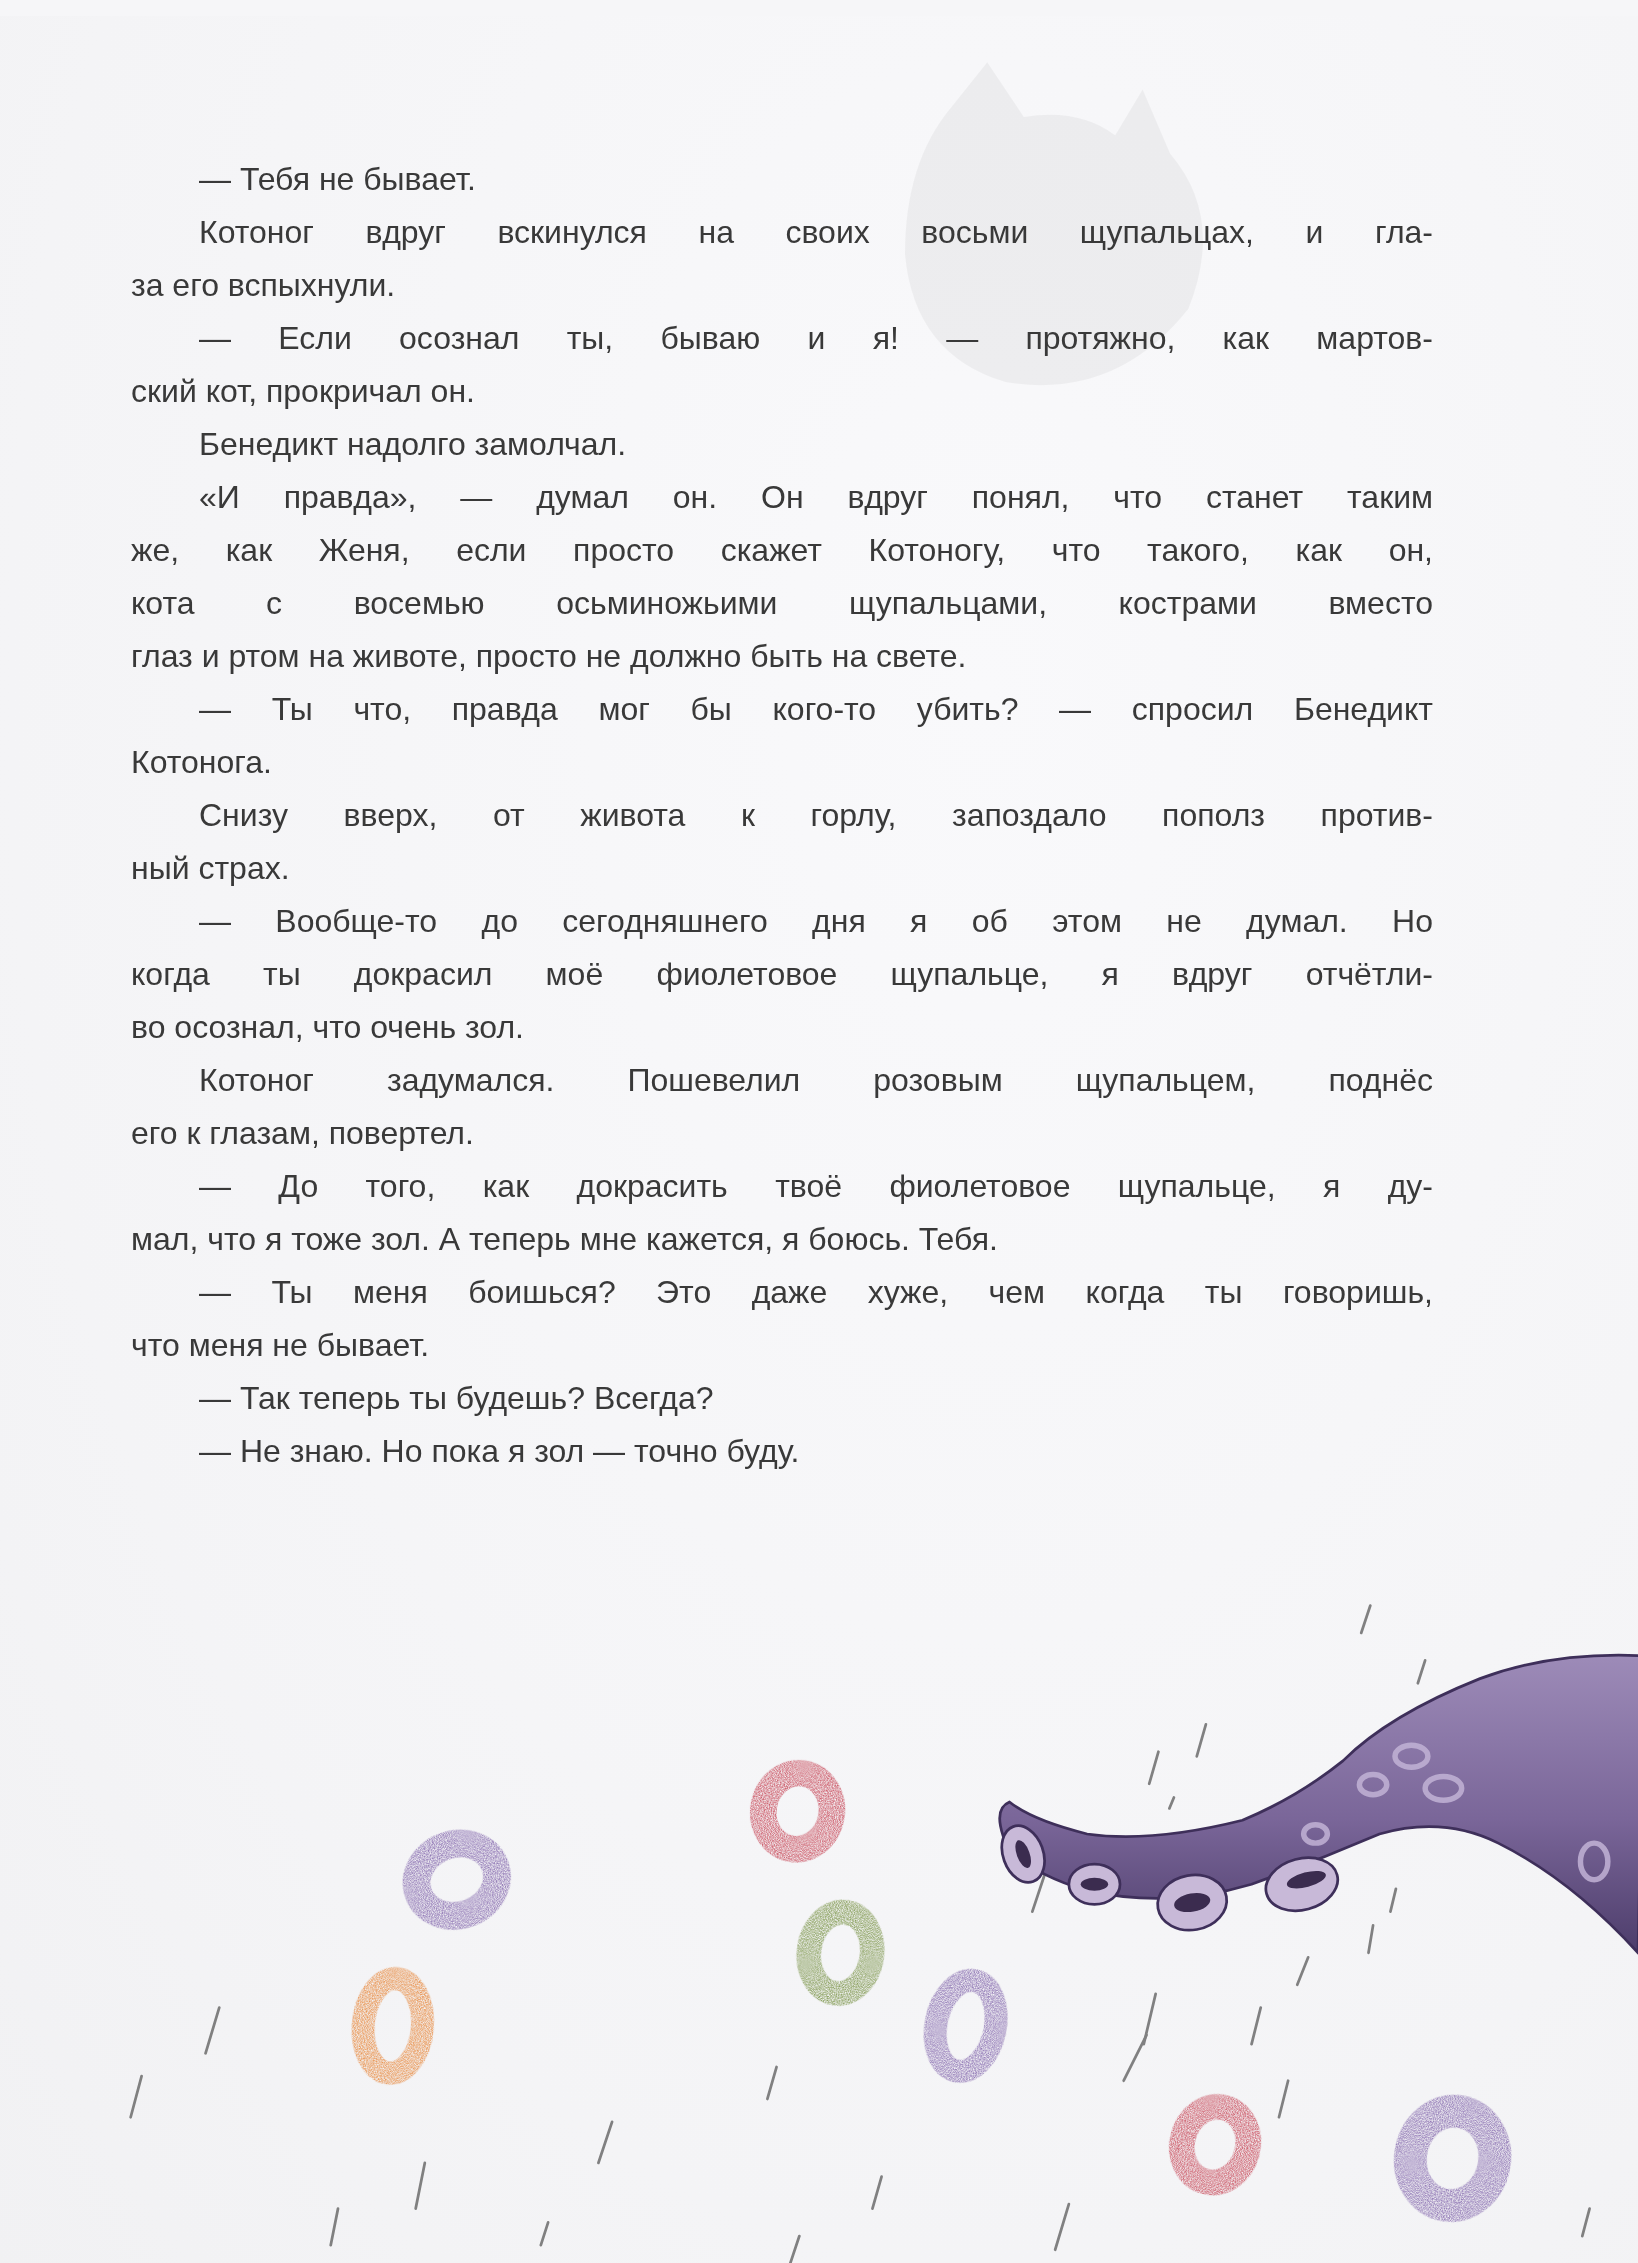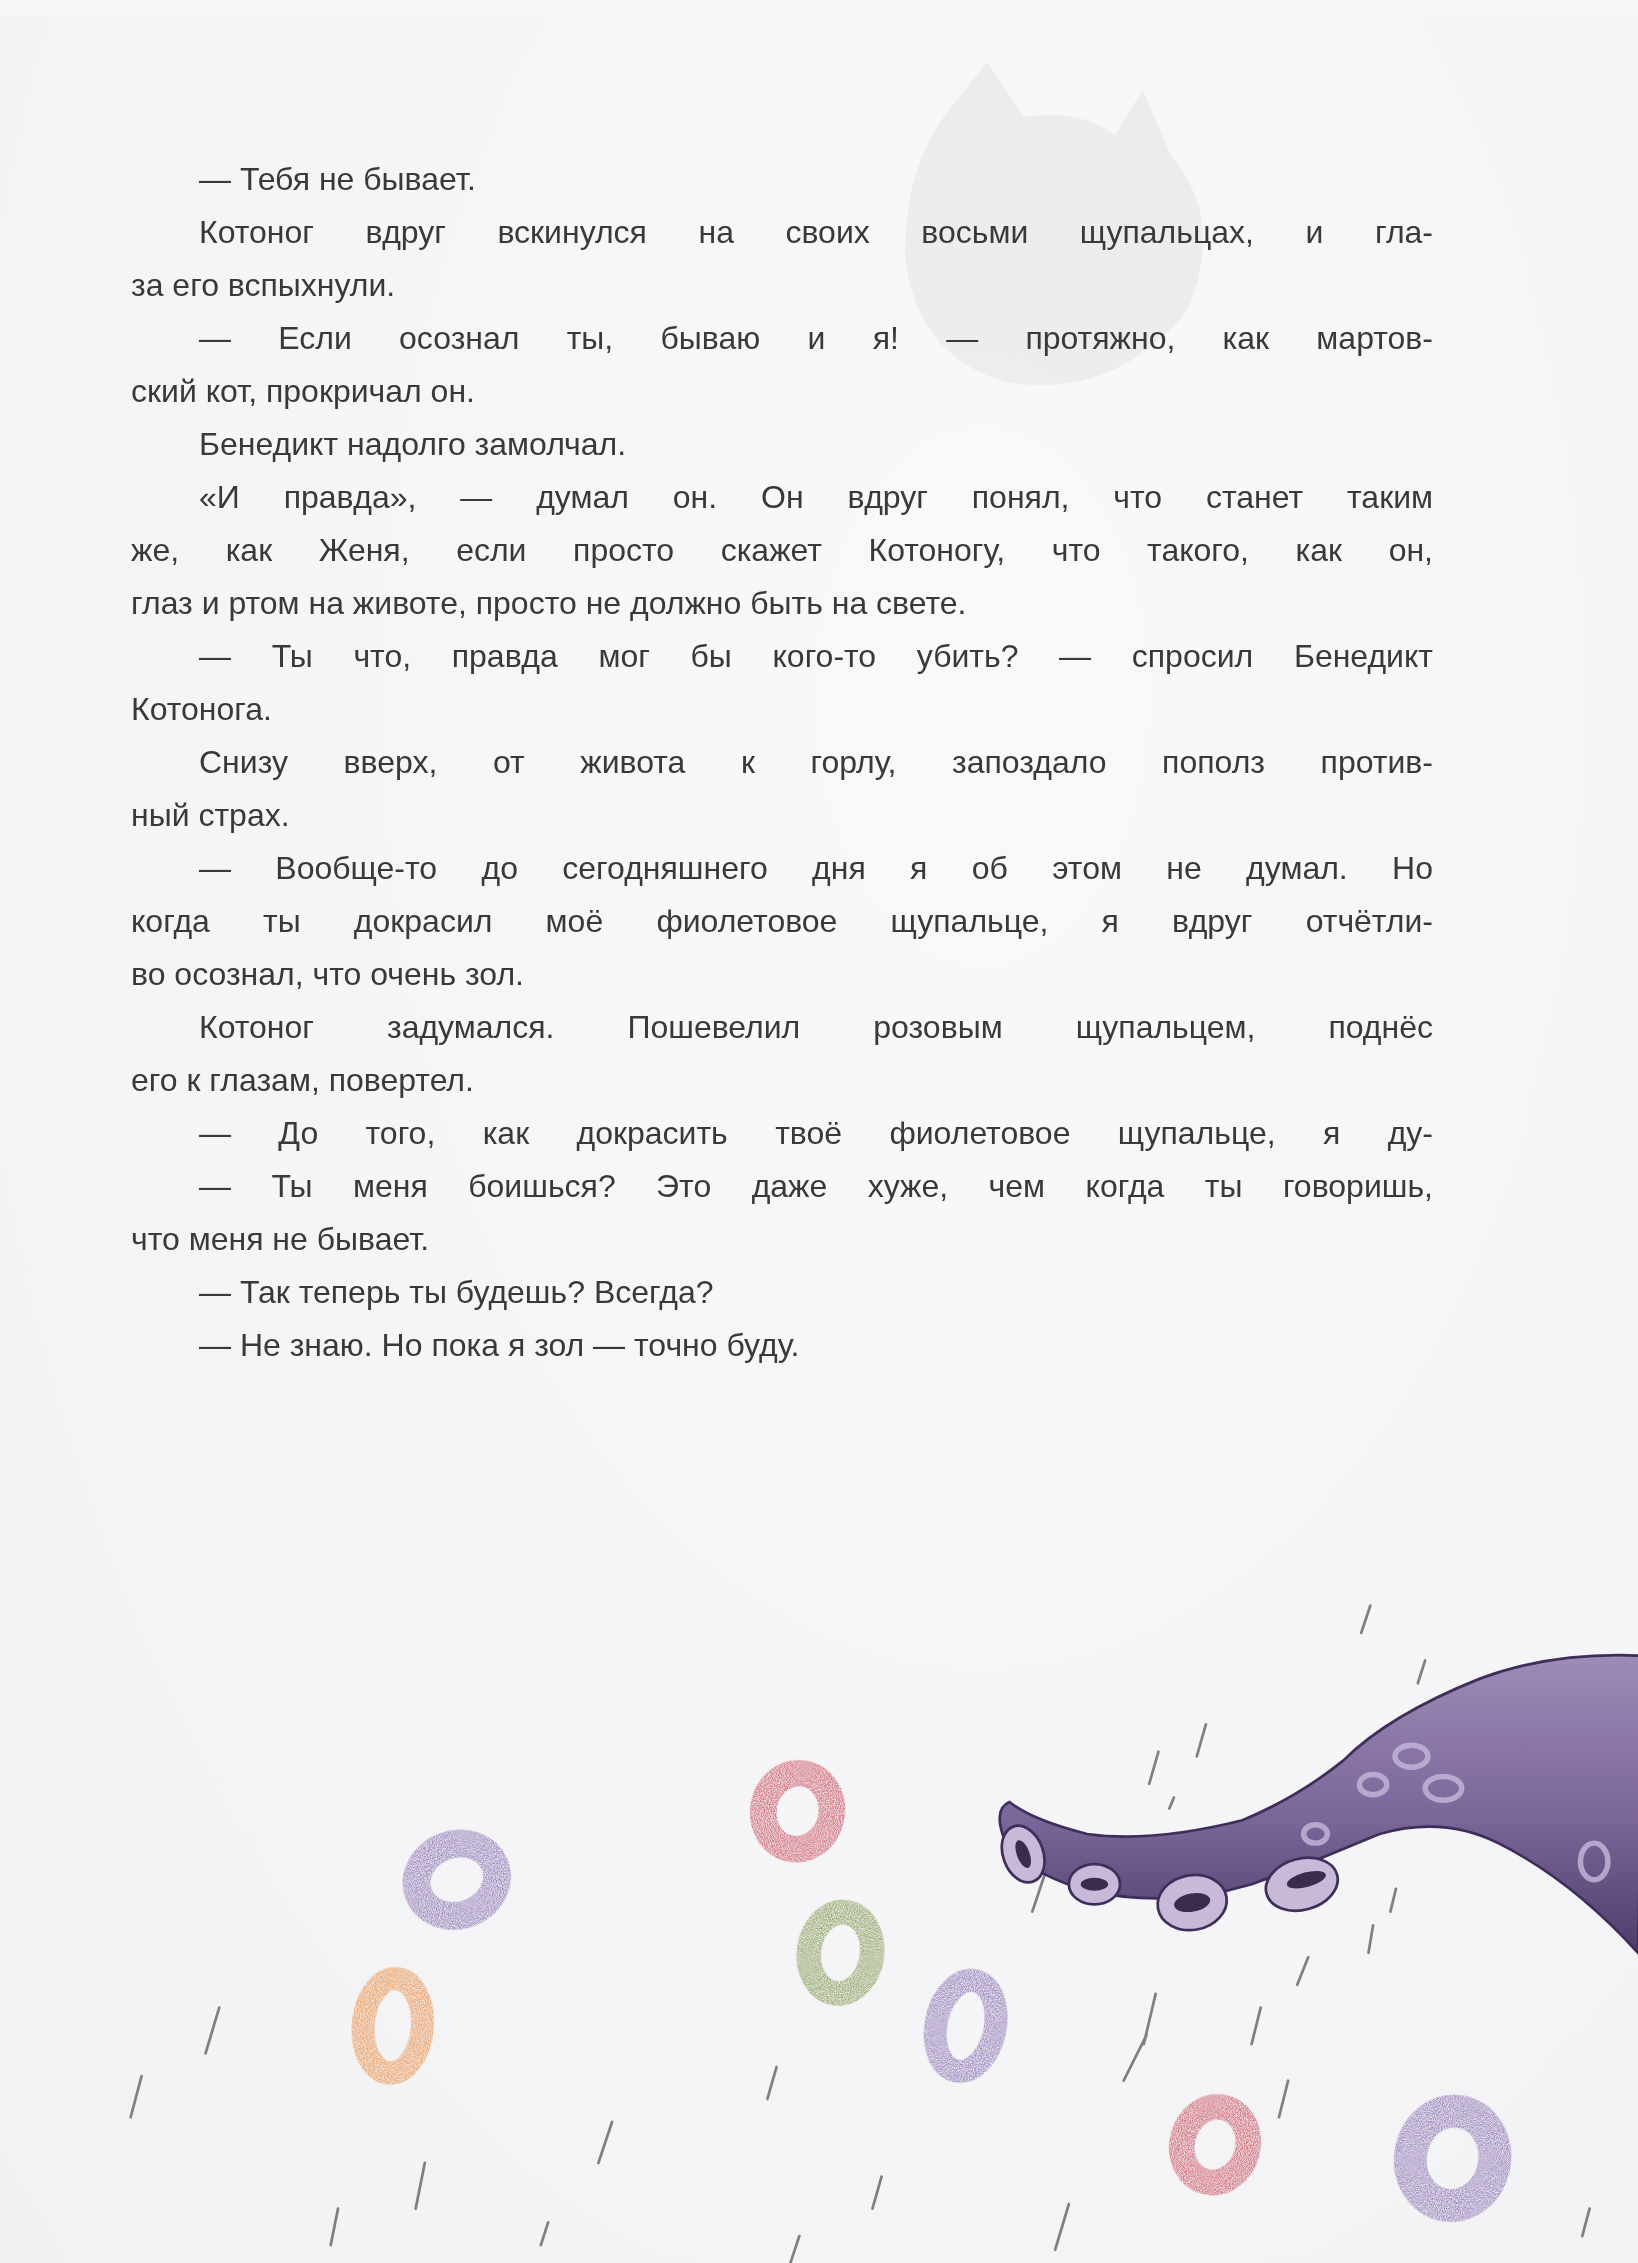--- a/index.html
+++ b/index.html
@@ -55,20 +55,21 @@
       <div>
         <span class="line indent just">— Если осознал ты, бываю и я! — протяжно, как мартов-</span>
         <span class="line">ский кот, прокричал он.</span>
       </div>
       <div>
         <span class="line indent">Бенедикт надолго замолчал.</span>
       </div>
       <div>
         <span class="line indent just">«И правда», — думал он. Он вдруг понял, что станет таким</span>
         <span class="line just">же, как Женя, если просто скажет Котоногу, что такого, как он,</span>
+        <span class="line just">кота с восемью осьминожьими щупальцами, кострами вместо</span>
         <span class="line">глаз и ртом на животе, просто не должно быть на свете.</span>
       </div>
       <div>
         <span class="line indent just">— Ты что, правда мог бы кого-то убить? — спросил Бенедикт</span>
         <span class="line">Котонога.</span>
       </div>
       <div>
         <span class="line indent just">Снизу вверх, от живота к горлу, запоздало пополз против-</span>
         <span class="line">ный страх.</span>
       </div>
@@ -76,20 +77,21 @@
         <span class="line indent just">— Вообще-то до сегодняшнего дня я об этом не думал. Но</span>
         <span class="line just">когда ты докрасил моё фиолетовое щупальце, я вдруг отчётли-</span>
         <span class="line">во осознал, что очень зол.</span>
       </div>
       <div>
         <span class="line indent just">Котоног задумался. Пошевелил розовым щупальцем, поднёс</span>
         <span class="line">его к глазам, повертел.</span>
       </div>
       <div>
         <span class="line indent just">— До того, как докрасить твоё фиолетовое щупальце, я ду-</span>
+        <span class="line">мал, что я тоже зол. А теперь мне кажется, я боюсь. Тебя.</span>
       </div>
       <div>
         <span class="line indent just">— Ты меня боишься? Это даже хуже, чем когда ты говоришь,</span>
         <span class="line">что меня не бывает.</span>
       </div>
       <div>
         <span class="line indent">— Так теперь ты будешь? Всегда?</span>
       </div>
       <div>
         <span class="line indent">— Не знаю. Но пока я зол — точно буду.</span>

